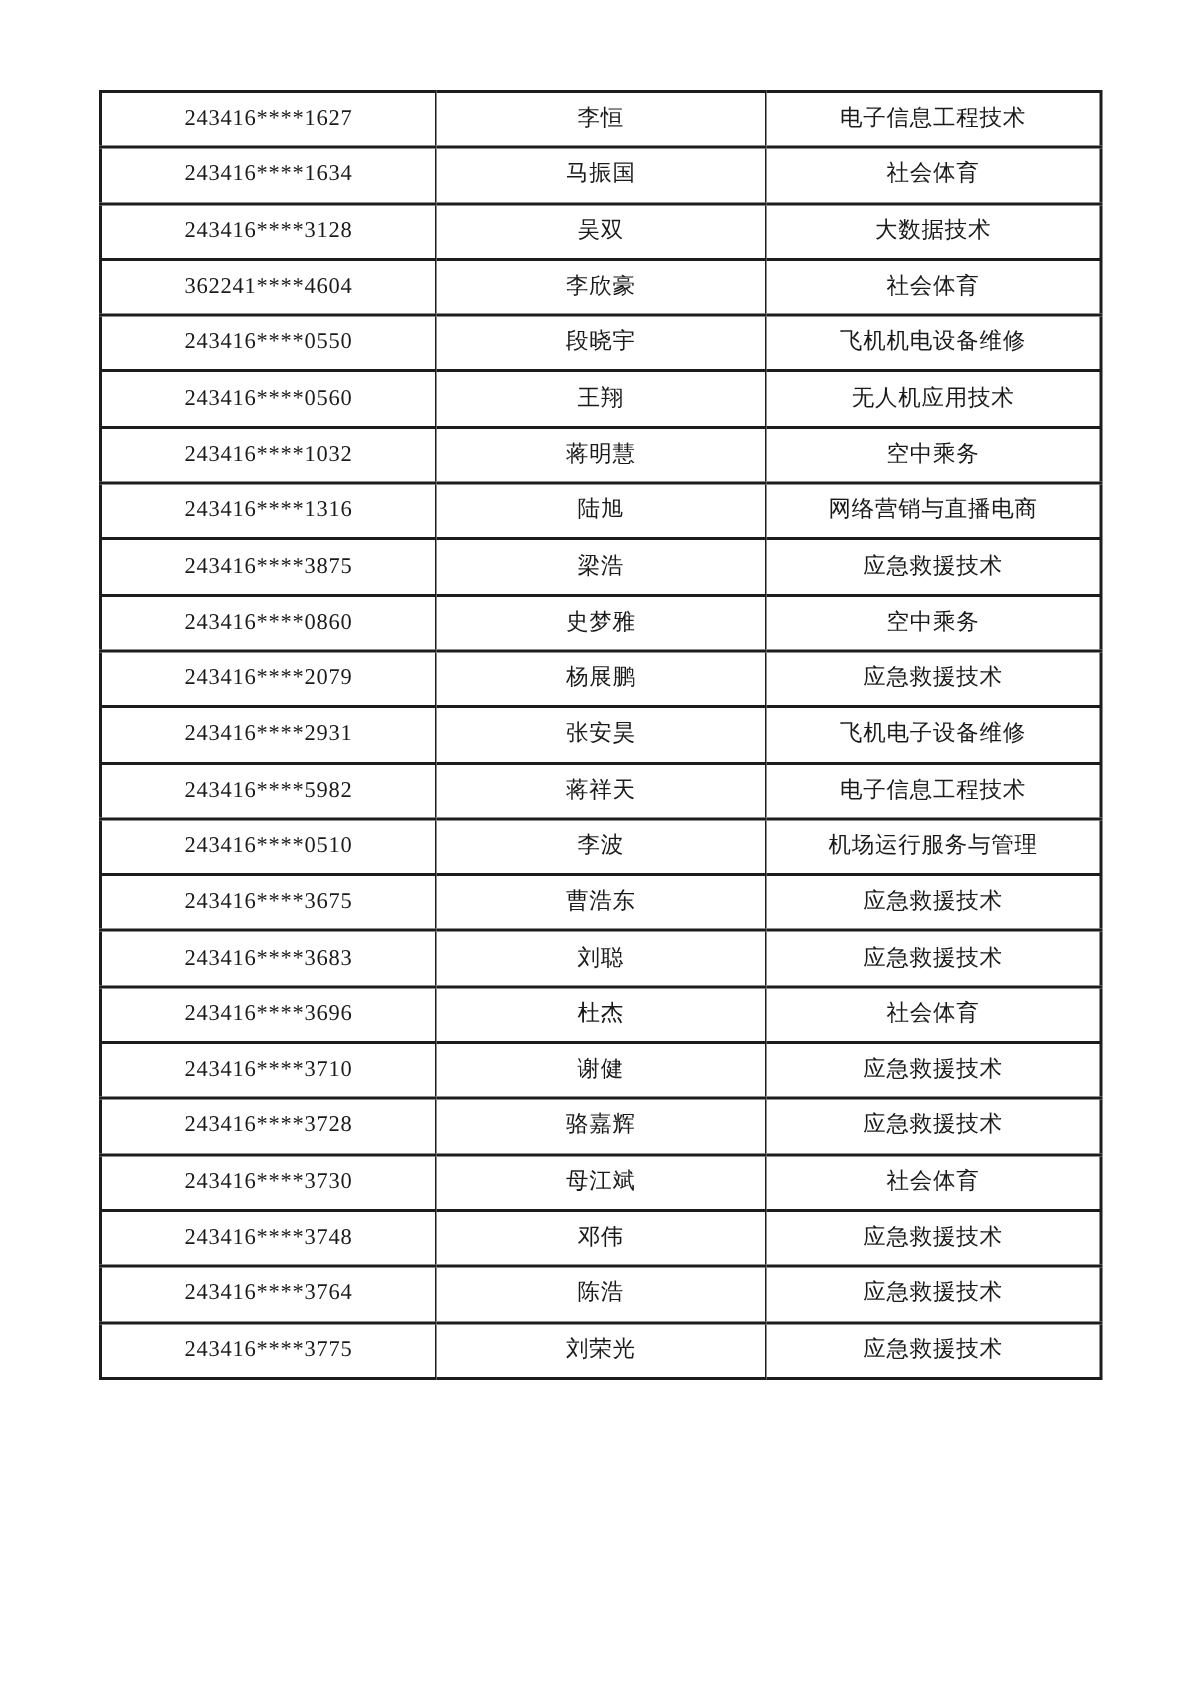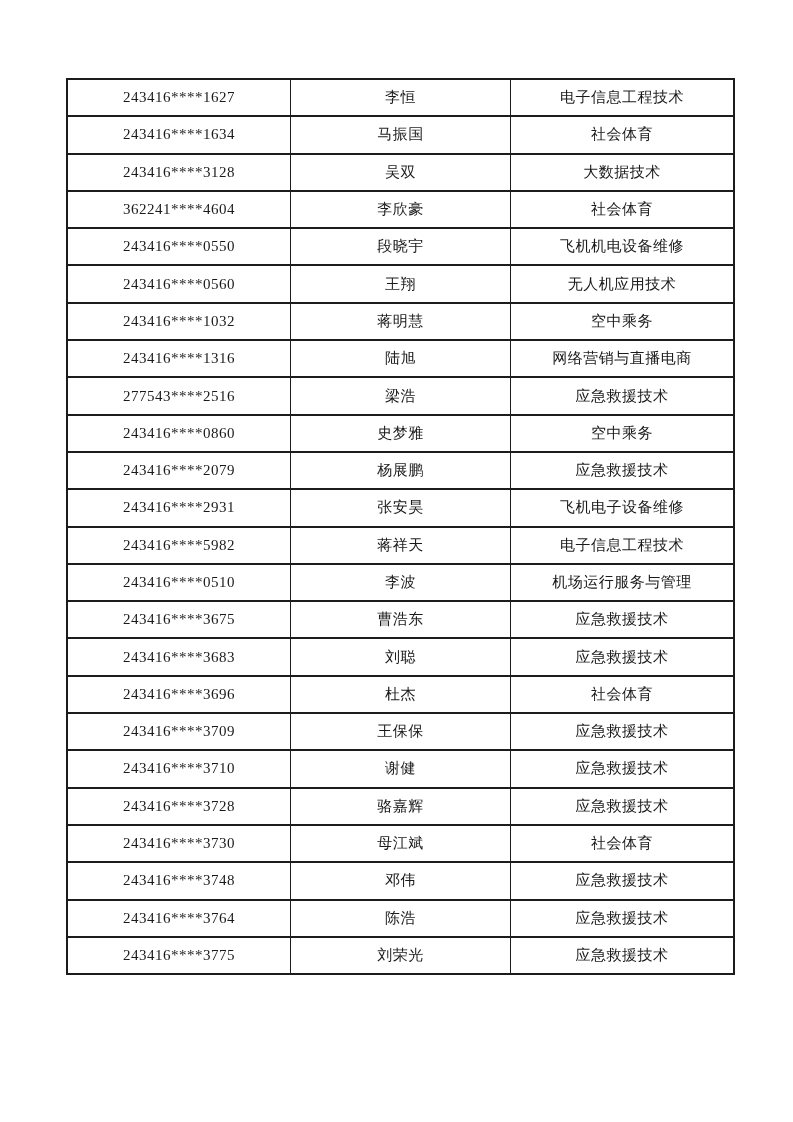--- a/index.html
+++ b/index.html
@@ -12,21 +12,21 @@
     width: 793px;
     height: 1122px;
     background: #ffffff;
     overflow: hidden;
     font-family: "Liberation Serif", "DejaVu Serif", serif;
     color: #1a1a1a;
   }
   table.roster {
     position: absolute;
     left: 66px;
-    top: 78px;
+    top: 60px;
     width: 663px;
     border-collapse: collapse;
     table-layout: fixed;
     font-family: Liberation Serif, serif;
   }
   table.roster td {
     border-top: 2px solid #1c1c1c;
     border-bottom: 2px solid #1c1c1c;
     border-left: 1px solid #1c1c1c;
     border-right: 1px solid #1c1c1c;
@@ -94,21 +94,21 @@
     <td class="col-major">空中乘务</td>
   </tr>
 
   <tr>
     <td class="col-id">243416****1316</td>
     <td class="col-name">陆旭</td>
     <td class="col-major">网络营销与直播电商</td>
   </tr>
 
   <tr>
-    <td class="col-id">277543****2516</td>
+    <td class="col-id">243416****3875</td>
     <td class="col-name">梁浩</td>
     <td class="col-major">应急救援技术</td>
   </tr>
 
   <tr>
     <td class="col-id">243416****0860</td>
     <td class="col-name">史梦雅</td>
     <td class="col-major">空中乘务</td>
   </tr>
 
@@ -148,25 +148,20 @@
     <td class="col-name">刘聪</td>
     <td class="col-major">应急救援技术</td>
   </tr>
 
   <tr>
     <td class="col-id">243416****3696</td>
     <td class="col-name">杜杰</td>
     <td class="col-major">社会体育</td>
   </tr>
 
-  <tr>
-    <td class="col-id">243416****3709</td>
-    <td class="col-name">王保保</td>
-    <td class="col-major">应急救援技术</td>
-  </tr>
 
   <tr>
     <td class="col-id">243416****3710</td>
     <td class="col-name">谢健</td>
     <td class="col-major">应急救援技术</td>
   </tr>
 
   <tr>
     <td class="col-id">243416****3728</td>
     <td class="col-name">骆嘉辉</td>

